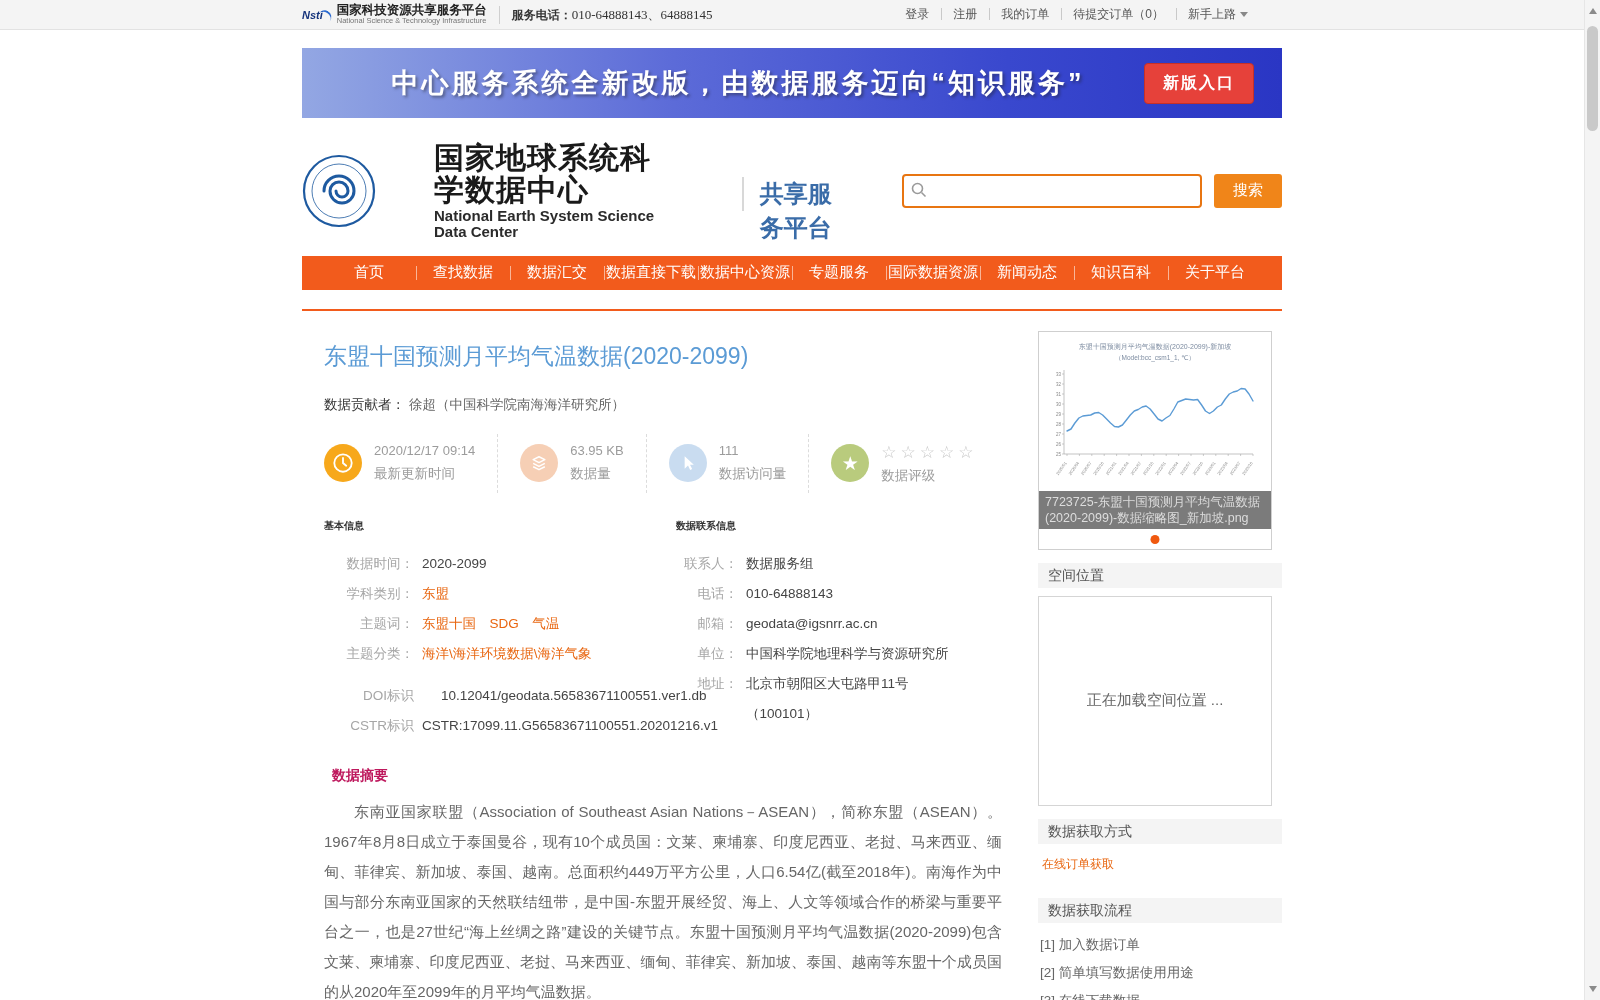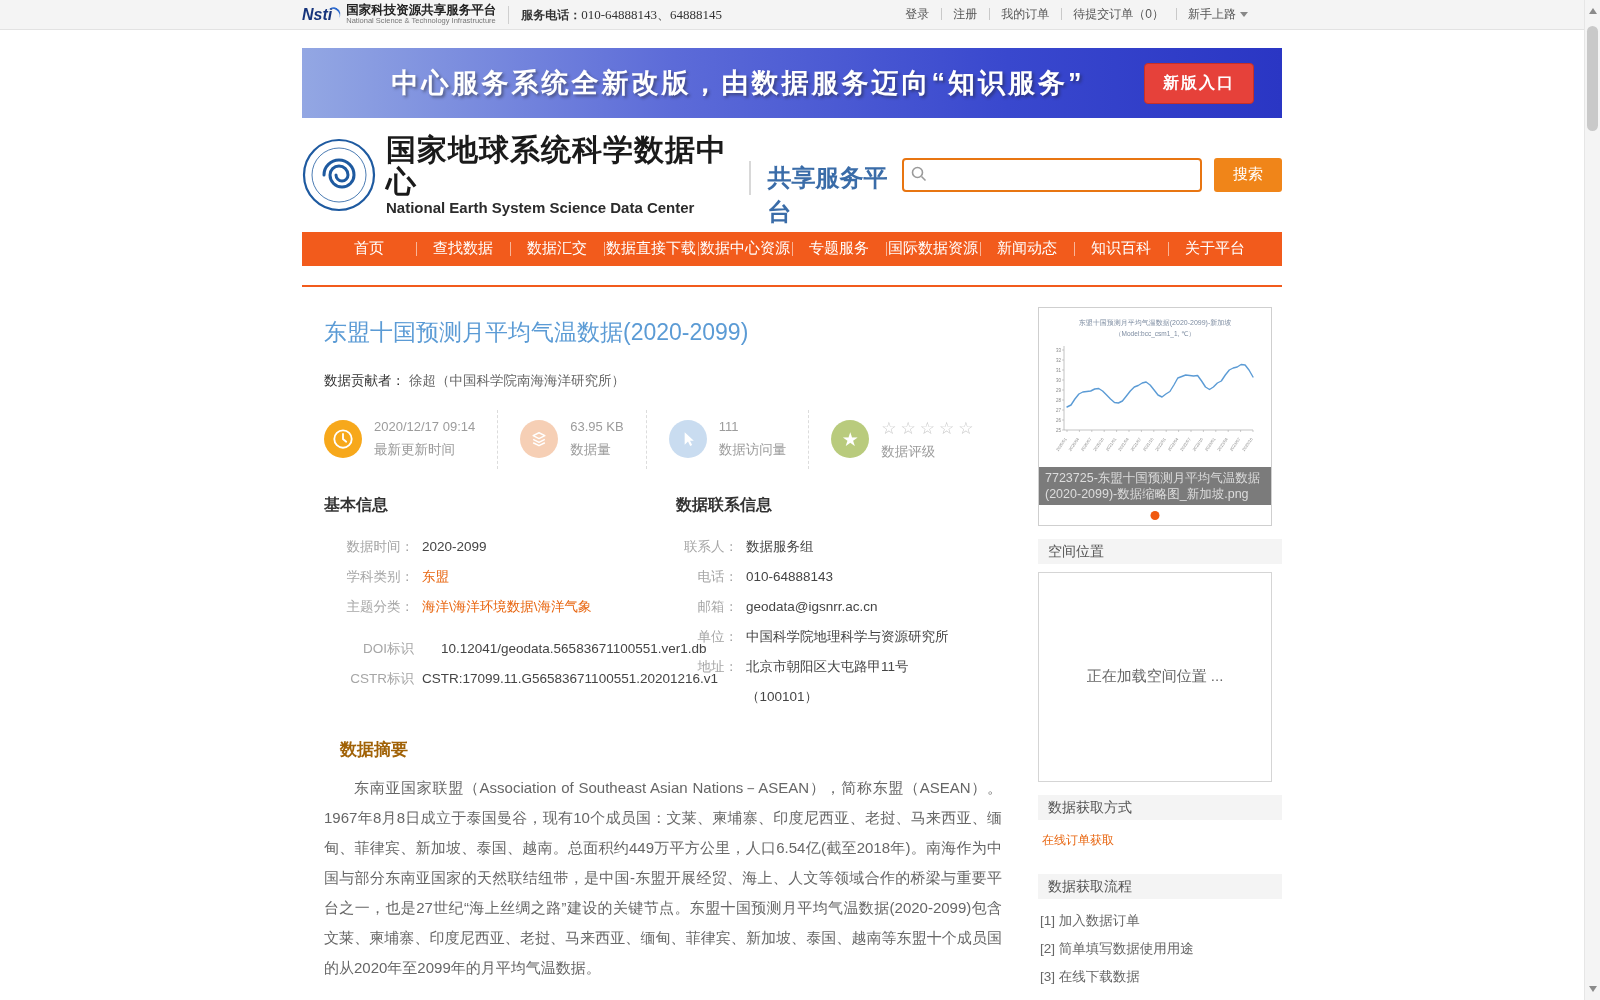--- a/index.html
+++ b/index.html
@@ -18,40 +18,40 @@
   
   .scrollbar{position:absolute;right:0;top:0;width:16px;height:1000px;background:#F4F4F4;border-left:1px solid #E6E6E6;z-index:50;}
   .sb-up,.sb-down{position:absolute;left:4px;width:0;height:0;border-left:4px solid transparent;border-right:4px solid transparent;}
   .sb-up{top:8px;border-bottom:6px solid #8A8A8A;}
   .sb-down{bottom:8px;border-top:6px solid #8A8A8A;}
   .sb-thumb{position:absolute;top:26px;left:2px;width:11px;height:105px;background:#C9C9C9;border-radius:6px;}
 
   
   .topbar{height:30px;background:#F4F4F4;border-bottom:1px solid #E2E2E2;font-size:12px;color:#444;}
   .topbar .container{display:flex;align-items:center;height:29px;}
-  .nsti-logo{font-style:italic;font-weight:bold;font-size:16px;color:#16347C;position:relative;padding-right:6px;}
+  .nsti-logo{font-style:italic;font-weight:bold;font-size:11px;color:#16347C;position:relative;padding-right:6px;}
   .nsti-logo::after{content:"";position:absolute;right:-2px;top:1px;width:14px;height:14px;border-top:2px solid #2B6AD0;border-radius:50%;transform:rotate(32deg);}
   .brand{margin-left:8px;line-height:1.1;}
   .brand .cn{font-size:12.5px;font-weight:bold;color:#222;}
   .brand .en{font-size:7.5px;color:#777;}
   .tb-div{width:1px;height:18px;background:#CFCFCF;margin:0 12px;}
   .phone{font-size:12px;color:#333;}
   .phone .num{font-family:"Liberation Serif","DejaVu Serif",serif;font-size:13px;}
   .tb-links{margin-left:auto;margin-right:22px;display:flex;align-items:center;font-size:12px;color:#555;}
   .tb-links a{color:#555;text-decoration:none;padding:0 12px;position:relative;cursor:pointer;}
   .tb-links a + a::before{content:"";position:absolute;left:0;top:2px;height:12px;width:1px;background:#C9C9C9;}
   .caret{display:inline-block;margin-left:4px;width:0;height:0;border-left:4px solid transparent;border-right:4px solid transparent;border-top:5px solid #888;vertical-align:middle;}
 
   
   .banner{height:70px;margin-top:18px;background:linear-gradient(90deg,#93A7E3 0%,#5C6BD8 38%,#3948CE 72%,#2A36C4 100%);display:flex;align-items:center;position:relative;}
   .banner-text{flex:1;text-align:center;color:#fff;font-size:27px;font-weight:bold;letter-spacing:3px;text-shadow:2px 2px 3px rgba(30,30,30,.45);padding-left:30px;}
   .banner-btn{margin-right:28px;background:var(--banner-red);color:#fff;font-size:16px;font-weight:bold;border:1px solid #C53028;border-radius:4px;padding:9px 18px;cursor:pointer;letter-spacing:2px;text-align:center;}
 
   
-  .header .container{display:flex;align-items:center;padding:16px 0 10px;}
+  .header .container{display:flex;align-items:center;padding:24px 0 10px;gap:48px;}
   .site-logo{flex:0 0 auto;}
   .site-title{margin-left:10px;line-height:1.05;}
   .site-title .cn{font-size:30px;font-weight:bold;color:#1A1A1A;letter-spacing:1px;}
   .site-title .en{font-size:15px;font-weight:bold;color:#2B2B2B;margin-top:3px;}
   .platform{margin-left:16px;padding-left:16px;border-left:2px solid #D8D8D8;font-size:24px;font-weight:bold;color:var(--platform-blue);align-self:center;height:34px;line-height:34px;margin-top:6px;}
   .search-wrap{margin-left:auto;display:flex;align-items:center;}
   .search-box{position:relative;}
   .search-box input{width:300px;height:34px;border:2px solid #E87511;border-radius:4px;padding:0 10px 0 32px;font-size:14px;outline:none;color:#333;}
   .mag{position:absolute;left:9px;top:8px;width:16px;height:16px;}
   .search-btn{margin-left:12px;width:68px;height:34px;background:#F08519;border:none;border-radius:3px;color:#fff;font-size:15px;cursor:pointer;}
@@ -77,30 +77,30 @@
   .stat + .stat{border-left:1px dashed #DCDCDC;padding-left:22px;}
   .stat-icon{width:38px;height:38px;border-radius:50%;display:flex;align-items:center;justify-content:center;flex:0 0 auto;}
   .ic-clock{background:#F7A81B;} .ic-layers{background:#F6CFB5;} .ic-cursor{background:#C9DCF0;} .ic-star{background:#B9CB7D;color:#fff;font-size:19px;}
   .stat-text .v{font-size:13px;color:#9C9C9C;margin-bottom:7px;}
   .stat-text .l{font-size:13.5px;color:#9C9C9C;}
   .stars{color:#C8C8C8;font-size:17px;letter-spacing:4px;margin-bottom:4px;}
 
   .info{display:flex;margin-top:26px;}
   .info-col.left{width:352px;flex-shrink:0;}
   .info-col.right{flex:1;}
-  .info h2{font-size:16px;color:#333;margin:0 0 16px;}
+  .info h2{font-size:10px;color:#333;margin:0 0 16px;}
   .irow{display:flex;line-height:30px;font-size:13.5px;}
   .irow.gap{margin-top:12px;gap:19px;}
   .irow .lbl{width:90px;text-align:right;color:#A6A6A6;flex-shrink:0;}
   .irow .val{margin-left:8px;color:#444;white-space:nowrap;}
   .info-col.right .irow .lbl{width:62px;}
   .info-col.right .irow .val{white-space:normal;max-width:222px;}
   .irow .val.link{color:var(--link);cursor:pointer;}
 
-  .sect h2{font-size:17px;color:#a16207;margin:26px 16px 0;}
+  .sect h2{font-size:14px;color:#be185d;margin:26px 8px 0;}
   .sect p{margin:12px 0 0;font-size:15px;line-height:30px;color:#666;text-indent:2em;text-align:justify;}
 
   
   .sidebar{width:244px;flex:0 0 auto;}
   .thumb-box{width:234px;height:219px;border:1px solid #CFCFCF;margin-top:20px;position:relative;background:#fff;}
   .thumb-box svg{display:block;margin:4px auto 0;}
   .thumb-caption{position:absolute;left:0;right:0;bottom:20px;background:rgba(105,105,105,.88);color:#DDD;font-size:12.5px;line-height:16px;padding:3px 6px;word-break:break-all;}
   .carousel-dot{position:absolute;bottom:5px;left:50%;transform:translateX(-50%);width:9px;height:9px;border-radius:50%;background:#F0590F;cursor:pointer;}
   .side-head{background:#F4F4F4;height:25px;line-height:25px;padding-left:10px;font-size:14px;color:#555;margin-top:13px;width:244px;}
   .map-box{width:234px;height:210px;border:1px solid #D5D5D5;margin-top:8px;display:flex;align-items:center;justify-content:center;font-size:15px;color:#666;}
@@ -257,20 +257,24 @@
         <div class="info">
           <div class="info-col left">
             <h2>基本信息</h2>
             <div class="irow">
                 <span class="lbl">数据时间：</span>
                 <span class="val">2020-2099</span>
               </div>
             <div class="irow">
                 <span class="lbl">学科类别：</span>
                 <span class="val link">东盟</span>
+              </div>
+            <div class="irow">
+                <span class="lbl">主题词：</span>
+                <span class="val link">东盟十国　SDG　气温</span>
               </div>
             <div class="irow">
                 <span class="lbl">主题分类：</span>
                 <span class="val link">海洋\海洋环境数据\海洋气象</span>
               </div>
             <div class="irow gap">
                 <span class="lbl">DOI标识</span>
                 <span class="val">10.12041/geodata.56583671100551.ver1.db</span>
               </div>
             <div class="irow">

